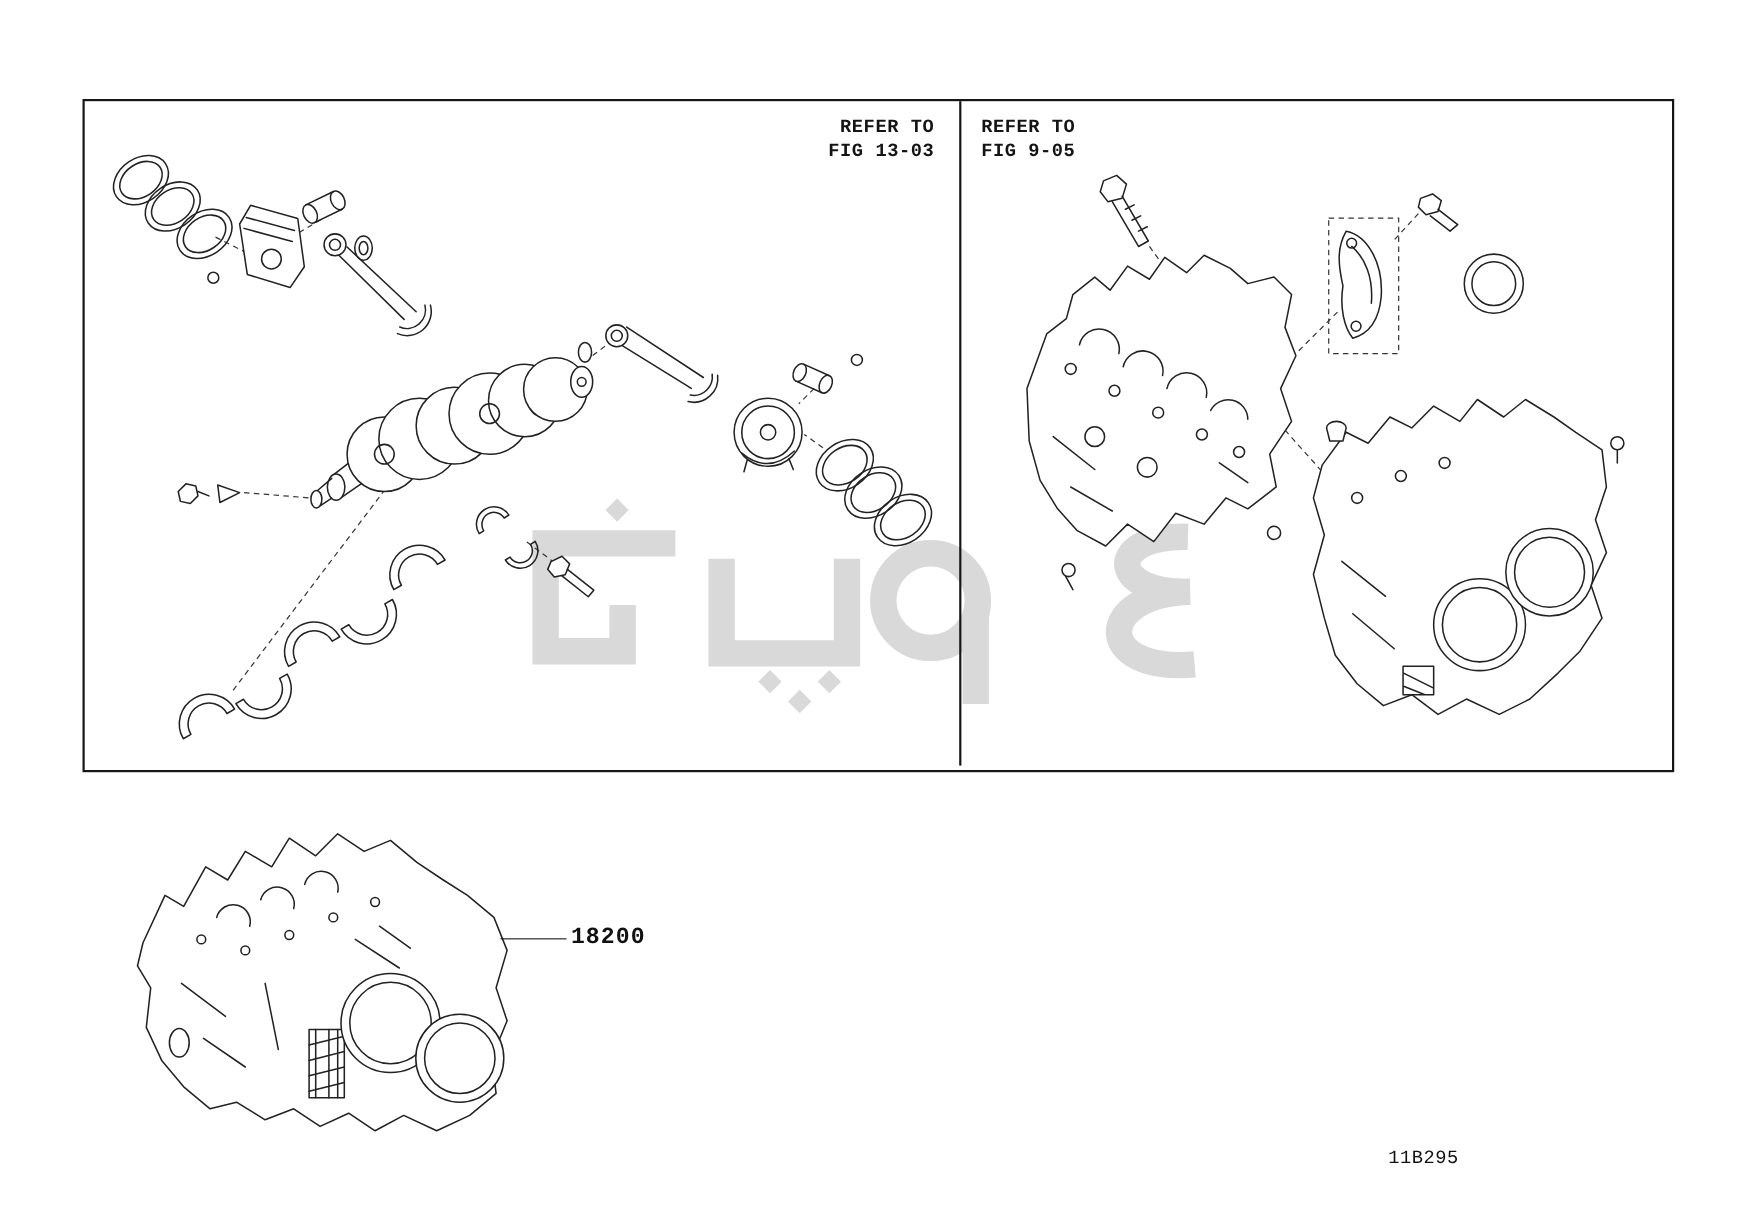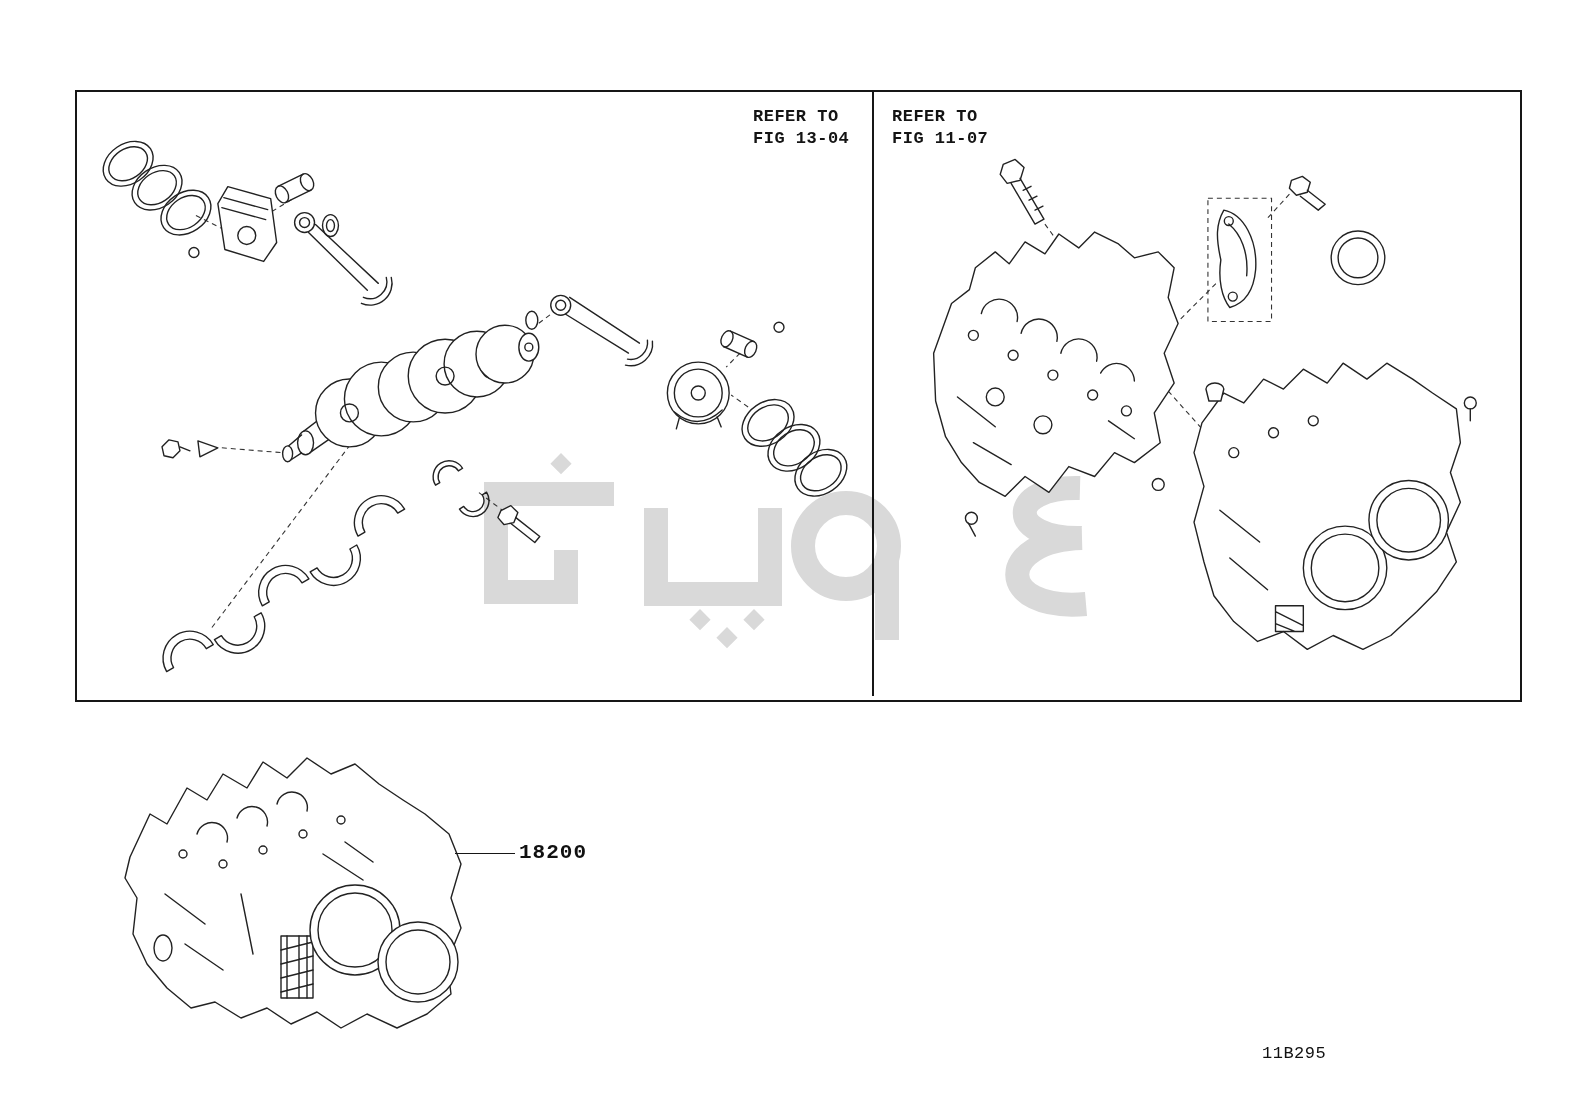--- a/index.html
+++ b/index.html
@@ -4,21 +4,21 @@
 <style>
   html,body{margin:0;padding:0;}
   body{
     width:1592px;height:1099px;background:#ffffff;position:relative;overflow:hidden;
     font-family:"Liberation Mono","DejaVu Sans Mono",monospace;color:#111;
   }
   .abs{position:absolute;}
   
   .diagram-box{
     left:75px;top:90px;width:1443px;height:608px;
-    border:2px solid #161616;z-index:1;
+    border:2px solid #161616;z-index:1;text-align:right;
   }
   .panel{position:absolute;top:0;height:604px;}
   .panel-left{left:0;width:795px;border-right:2px solid #161616;}
   .panel-right{left:797px;width:644px;}
   .panel-svg{position:absolute;left:0;top:0;width:100%;height:100%;}
   
   .note{font-weight:700;font-size:17px;line-height:22px;letter-spacing:.5px;color:#141414;}
   .note-left{left:676px;top:14px;}
   .note-right{left:18px;top:14px;}
   .part-number{left:519px;top:841px;font-size:21px;font-weight:700;letter-spacing:1px;z-index:2;}
@@ -50,21 +50,21 @@
     <rect x="86" y="14" width="15" height="15" transform="rotate(45 93 21)"></rect>
   </g>
 </svg>
 
 <div class="abs diagram-box">
 
   <div class="panel panel-left">
 
     <div class="abs note note-left">
       <div>REFER TO</div>
-      <div>FIG 13-04</div>
+      <div>FIG 13-03</div>
     </div>
 
     <svg class="panel-svg" viewBox="0 0 795 606">
       <g>
         <path class="dash" d="M118,124 L150,140"></path>
         <path class="dash" d="M214,108 L194,120"></path>
         <path class="dash" d="M300,318 L132,540"></path>
         <path class="dash" d="M144,357 L206,362"></path>
         <path class="dash" d="M402,402 L426,420"></path>
         <path class="dash" d="M462,232 L478,220"></path>
@@ -193,21 +193,21 @@
         <path class="sf" d="M424,420 L434,415 L441,422 L437,432 L427,434 L421,427 Z"></path>
         <path class="s" d="M439,427 L463,446 M434,433 L458,452 M458,452 L463,446"></path>
       </g>
     </svg>
   </div>
 
   <div class="panel panel-right">
 
     <div class="abs note note-right">
       <div>REFER TO</div>
-      <div>FIG 11-07</div>
+      <div>FIG 9-05</div>
     </div>
 
     <svg class="panel-svg" viewBox="0 0 648 606">
       <g>
         <path class="dash" d="M172,132 L214,190 L236,216"></path>
         <path class="dash" d="M344,192 L298,238"></path>
         <path class="dash" d="M418,102 L396,126"></path>
         <path class="dash" d="M354,314 L374,392"></path>
         <path class="dash" d="M296,300 L330,338"></path>
       </g>

